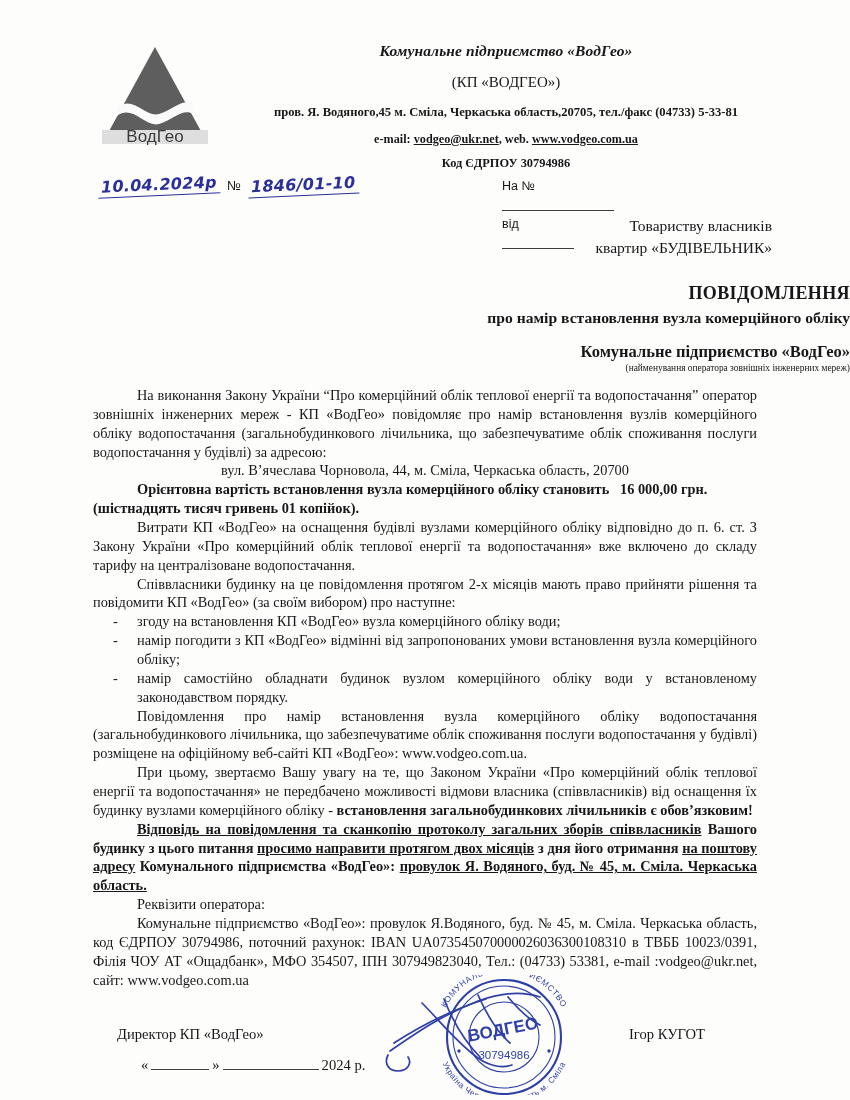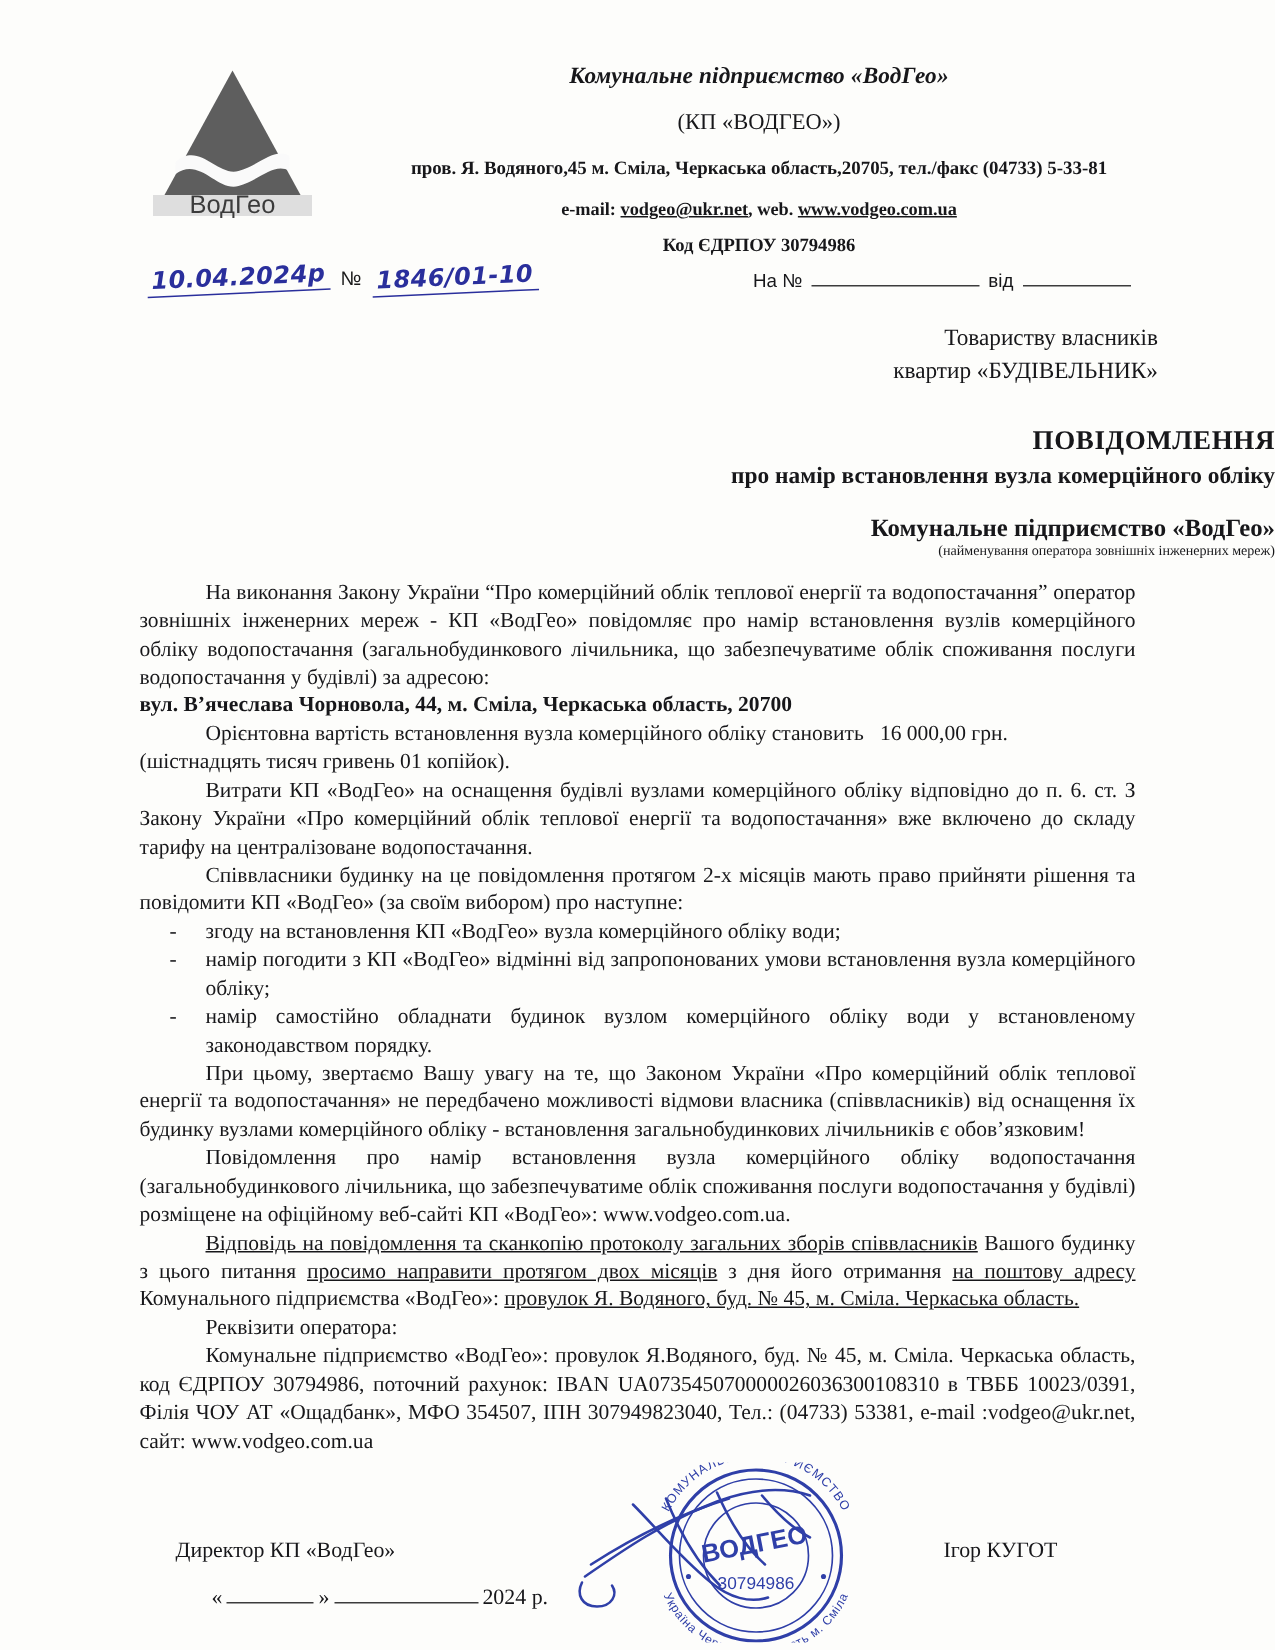--- a/index.html
+++ b/index.html
@@ -111,20 +111,21 @@
   }
   .reg-right {
     position: absolute;
     left: 502px;
     top: 3px;
     font-family: "Liberation Sans", sans-serif;
     font-size: 12.5px;
     display: flex;
     align-items: baseline;
     gap: 6px;
+    flex-direction: column;
   }
   .blank-line {
     display: inline-block;
     border-bottom: 1.3px solid #3c3c3c;
     height: 11px;
   }
   .bl-long { width: 112px; }
   .bl-short { width: 72px; }
 
   
@@ -175,24 +176,24 @@
     line-height: 1.315;
   }
   p.j {
     margin: 0;
     text-align: justify;
     text-justify: inter-word;
     text-indent: 44px;
   }
   p.center {
     margin: 0;
-    text-align: left;
-    font-weight: bold;
-  }
-  .b { font-weight: normal; }
+    text-align: center;
+    font-weight: normal;
+  }
+  .b { font-weight: bold; }
   .u { text-decoration: underline; }
   .bullet {
     margin: 0;
     text-align: justify;
     text-indent: 0;
     padding-left: 44px;
     position: relative;
   }
   .bullet .dash {
     position: absolute;
@@ -310,23 +311,23 @@
     <p class="j">Витрати КП «ВодГео» на оснащення будівлі вузлами комерційного обліку відповідно до п. 6. ст. З Закону України «Про комерційний облік теплової енергії та водопостачання» вже включено до складу тарифу на централізоване водопостачання.</p>
 
     <p class="j">Співвласники будинку на це повідомлення протягом 2-х місяців мають право прийняти рішення та повідомити КП «ВодГео» (за своїм вибором) про наступне:</p>
 
     <p class="bullet"><span class="dash">-</span><span>згоду на встановлення КП «ВодГео» вузла комерційного обліку води;</span></p>
 
     <p class="bullet"><span class="dash">-</span><span>намір погодити з КП «ВодГео» відмінні від запропонованих умови встановлення вузла комерційного обліку;</span></p>
 
     <p class="bullet"><span class="dash">-</span><span>намір самостійно обладнати будинок вузлом комерційного обліку води у встановленому законодавством порядку.</span></p>
 
+    <p class="j">Повідомлення про намір встановлення вузла комерційного обліку водопостачання (загальнобудинкового  лічильника, що забезпечуватиме облік споживання послуги водопостачання у будівлі) розміщене на офіційному веб-сайті КП «ВодГео»: www.vodgeo.com.ua.</p>
+
     <p class="j"><span>При цьому, звертаємо Вашу увагу на те, що Законом України «Про комерційний облік теплової енергії та водопостачання» не передбачено можливості відмови власника (співвласників) від оснащення їх будинку вузлами комерційного обліку - </span><span class="b">встановлення загальнобудинкових лічильників є обов’язковим!</span></p>
-
-    <p class="j">Повідомлення про намір встановлення вузла комерційного обліку водопостачання (загальнобудинкового  лічильника, що забезпечуватиме облік споживання послуги водопостачання у будівлі) розміщене на офіційному веб-сайті КП «ВодГео»: www.vodgeo.com.ua.</p>
 
     <p class="j b"><span class="u">Відповідь на повідомлення та сканкопію протоколу загальних зборів співвласників</span><span> Вашого будинку з цього питання </span><span class="u">просимо направити протягом двох місяців</span><span> з дня його отримання </span><span class="u">на поштову адресу</span><span> Комунального підприємства «ВодГео»: </span><span class="u">провулок Я. Водяного, буд. № 45, м. Сміла. Черкаська область.</span></p>
 
     <p class="req-line">Реквізити оператора:</p>
 
     <p class="req-body">Комунальне підприємство «ВодГео»: провулок Я.Водяного, буд. № 45, м. Сміла. Черкаська область, код ЄДРПОУ 30794986, поточний рахунок: IBAN UA073545070000026036300108310 в ТВББ 10023/0391, Філія ЧОУ АТ «Ощадбанк», МФО 354507, ІПН 307949823040, Тел.: (04733) 53381, e-mail :vodgeo@ukr.net, сайт: www.vodgeo.com.ua</p>
   </div>
 
   <div class="sig">
     <div class="sig-row">

